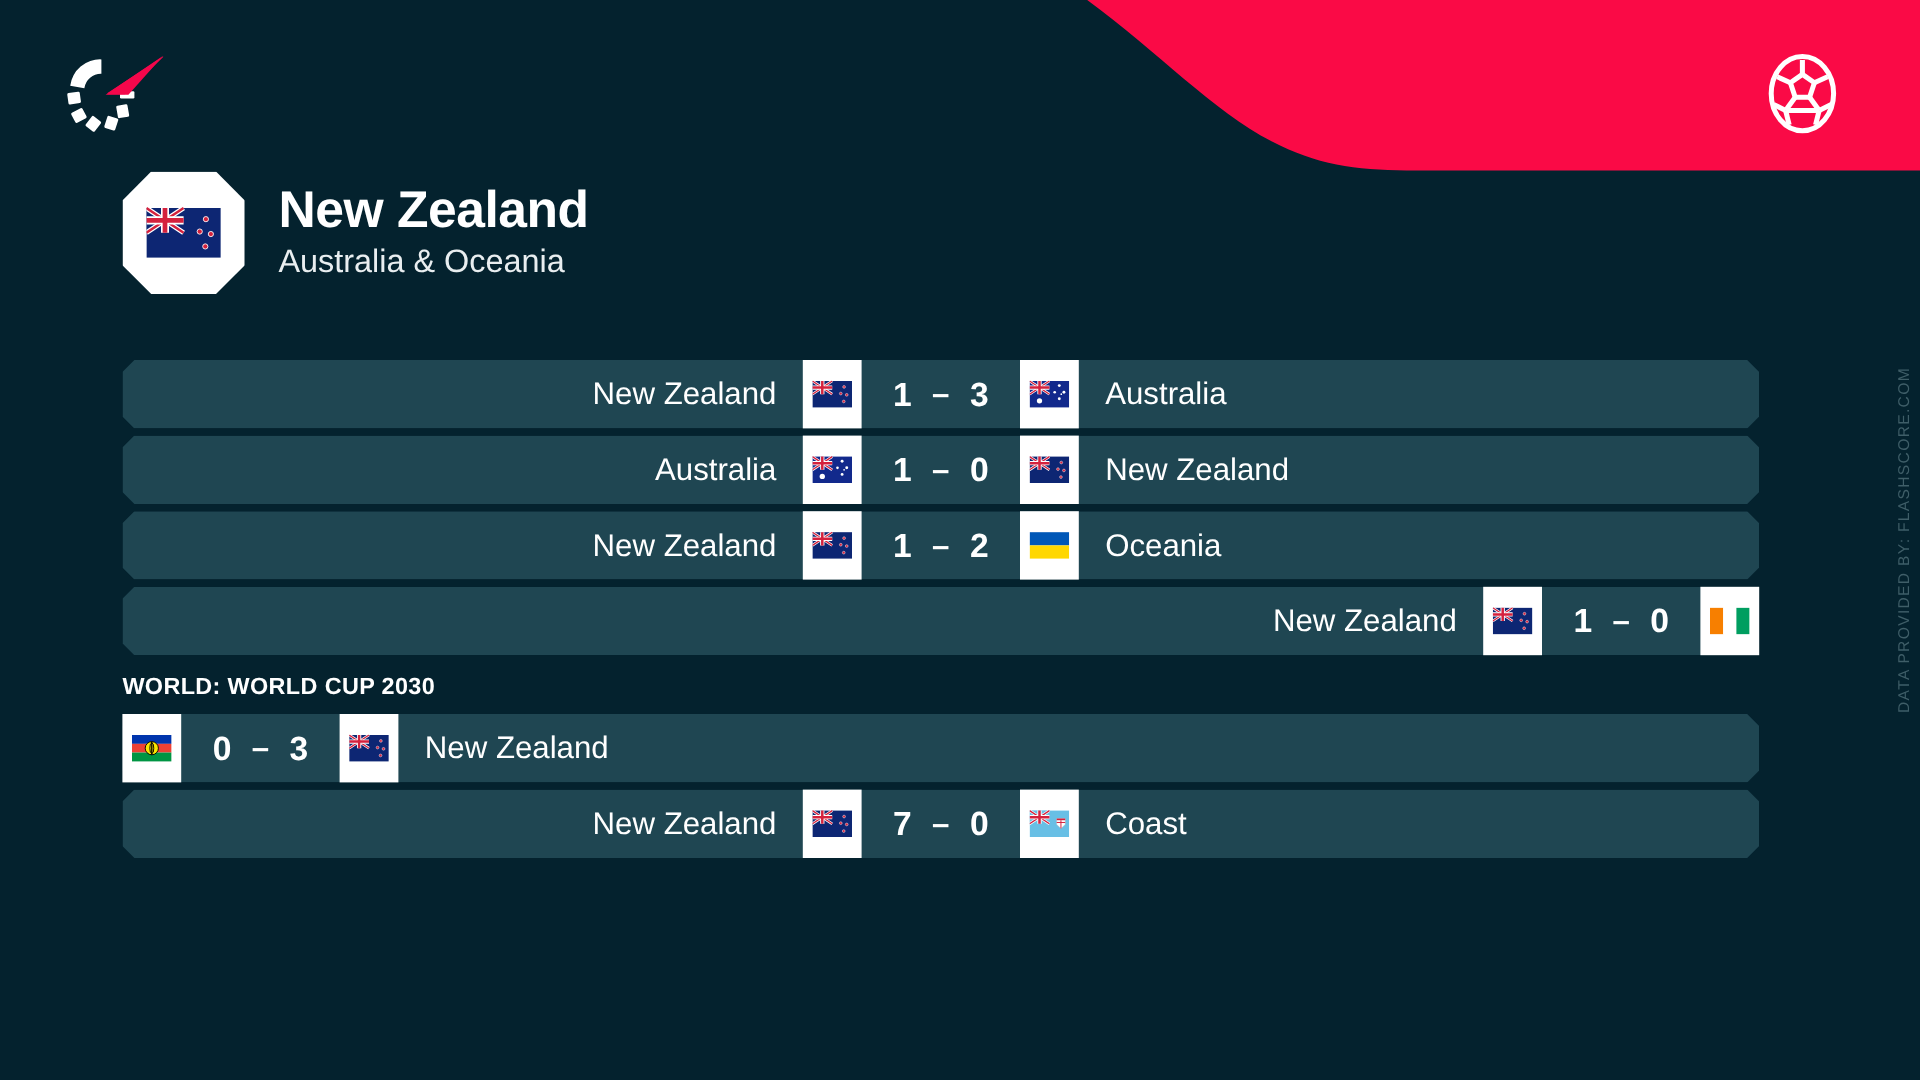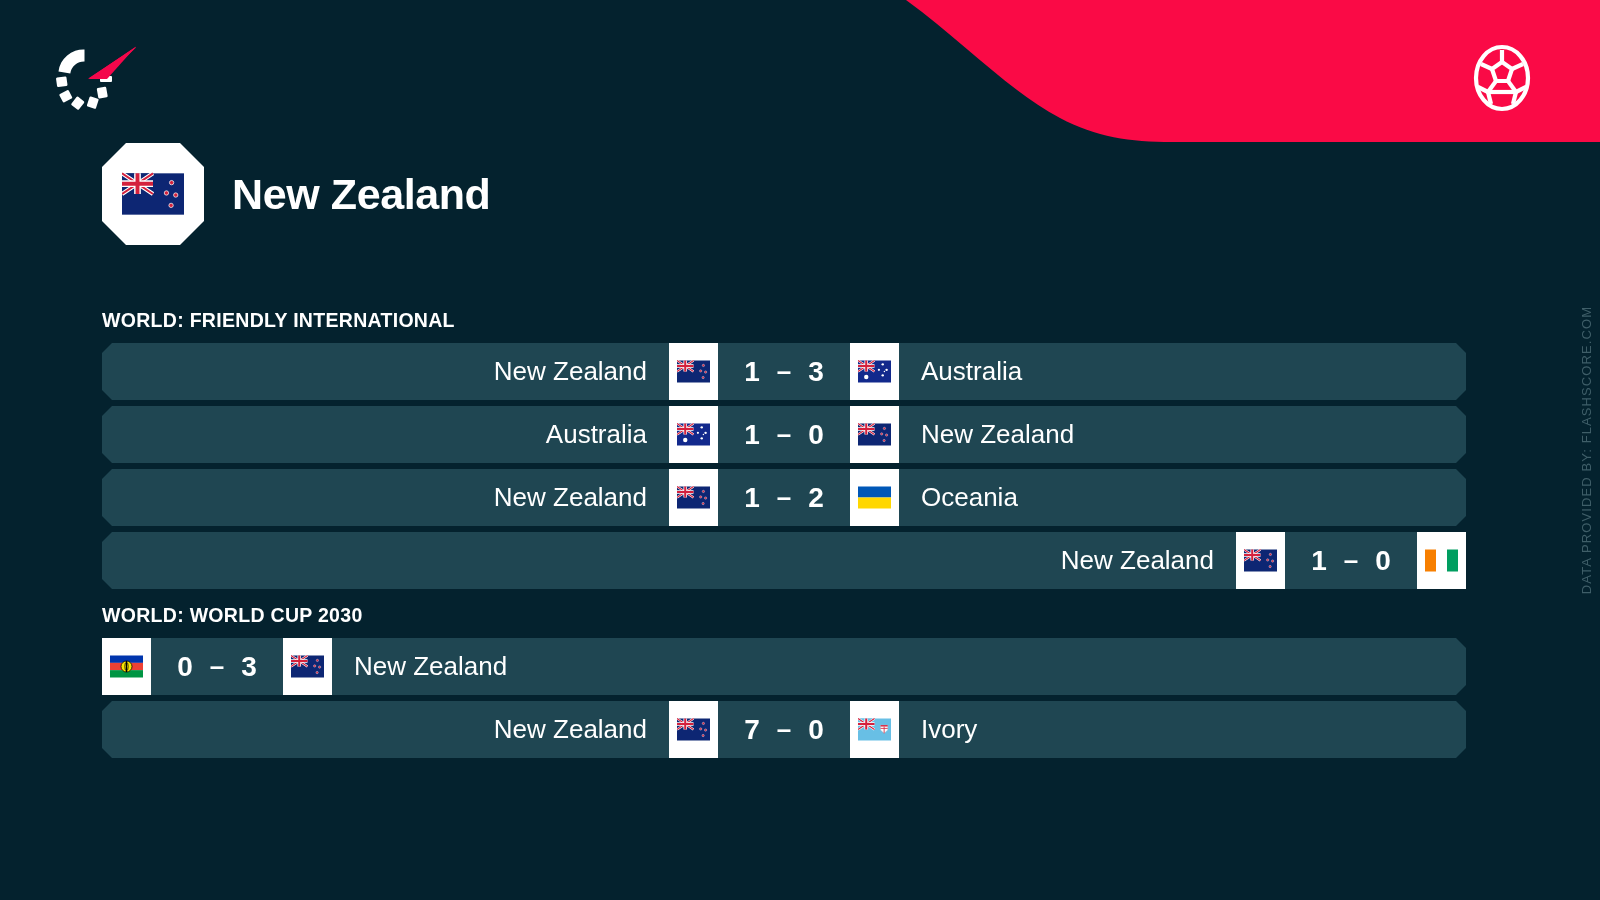--- a/index.html
+++ b/index.html
@@ -246,25 +246,25 @@
           <circle cx="48" cy="9" r="2.1"></circle>
           <circle cx="43" cy="19" r="2.1"></circle>
           <circle cx="52" cy="21" r="2.1"></circle>
           <circle cx="47.5" cy="31" r="2.1"></circle>
         </g>
       </svg>
     </span>
   </div>
   <div class="team-names">
     <div class="team-title">New Zealand</div>
+    <div class="team-region">Australia &amp; Oceania</div>
   </div>
 </div>
 
 <div class="match-list" id="match-list">
-    <div class="section-title">WORLD: FRIENDLY INTERNATIONAL</div>
     <div class="match-row">
       <div class="row-bg"></div>
       <div class="home-name">New Zealand</div>
       <div class="flag-cell">
         <span class="flag">
     <svg viewBox="0 0 60 40">
       <rect width="60" height="40" fill="#0d2673"></rect>
       <path d="M0,0 L30,20 M30,0 L0,20" stroke="#ffffff" stroke-width="4"></path>
       <path d="M0,0 L30,20 M30,0 L0,20" stroke="#d4213d" stroke-width="2"></path>
       <path d="M15,0 L15,20 M0,10 L30,10" stroke="#ffffff" stroke-width="6.5"></path>
@@ -496,17 +496,17 @@
         <path d="M15,0 L15,20 M0,10 L30,10" stroke="#d4213d" stroke-width="3.8"></path>
       </g>
       <g transform="translate(41,12)">
         <path d="M0,0 h13 v9 l-6.5,6 L0,9 Z" fill="#ffffff" stroke="#b8b8b8" stroke-width="0.6"></path>
         <rect x="0" y="0" width="13" height="2.6" fill="#d4213d"></rect>
         <path d="M6.5,2.6 v12.4 M0,6 h13" stroke="#d4213d" stroke-width="1.5"></path>
       </g>
     </svg>
         </span>
       </div>
-      <div class="away-name">Ivory</div>
+      <div class="away-name">Coast</div>
     </div>
   </div>
 
 <div class="watermark">DATA PROVIDED BY: FLASHSCORE.COM</div>
 
 </body></html>

